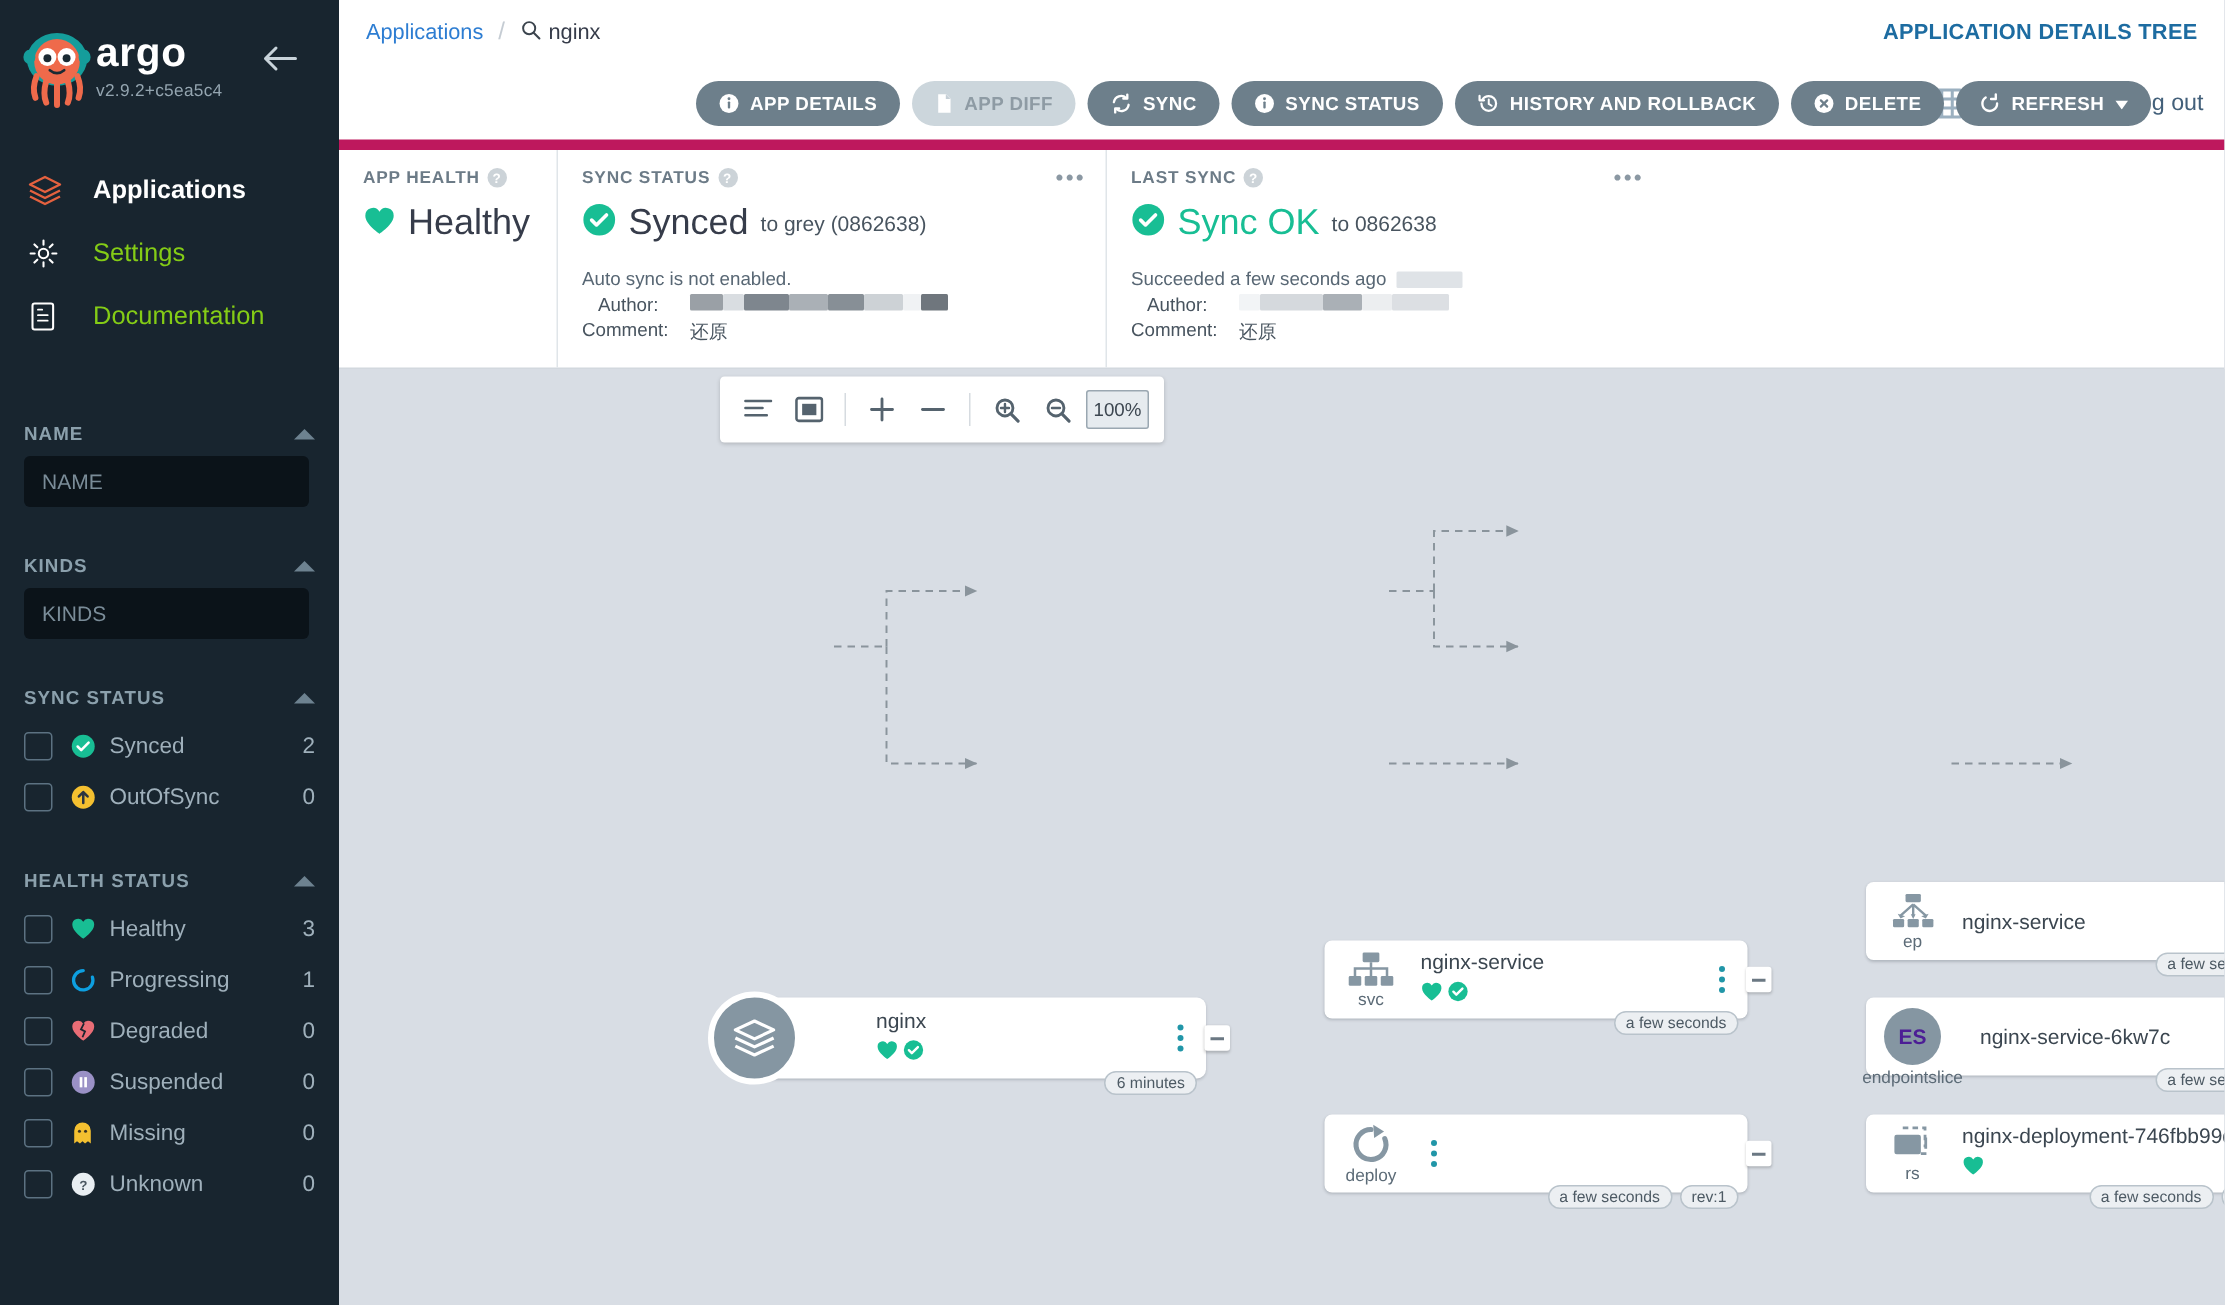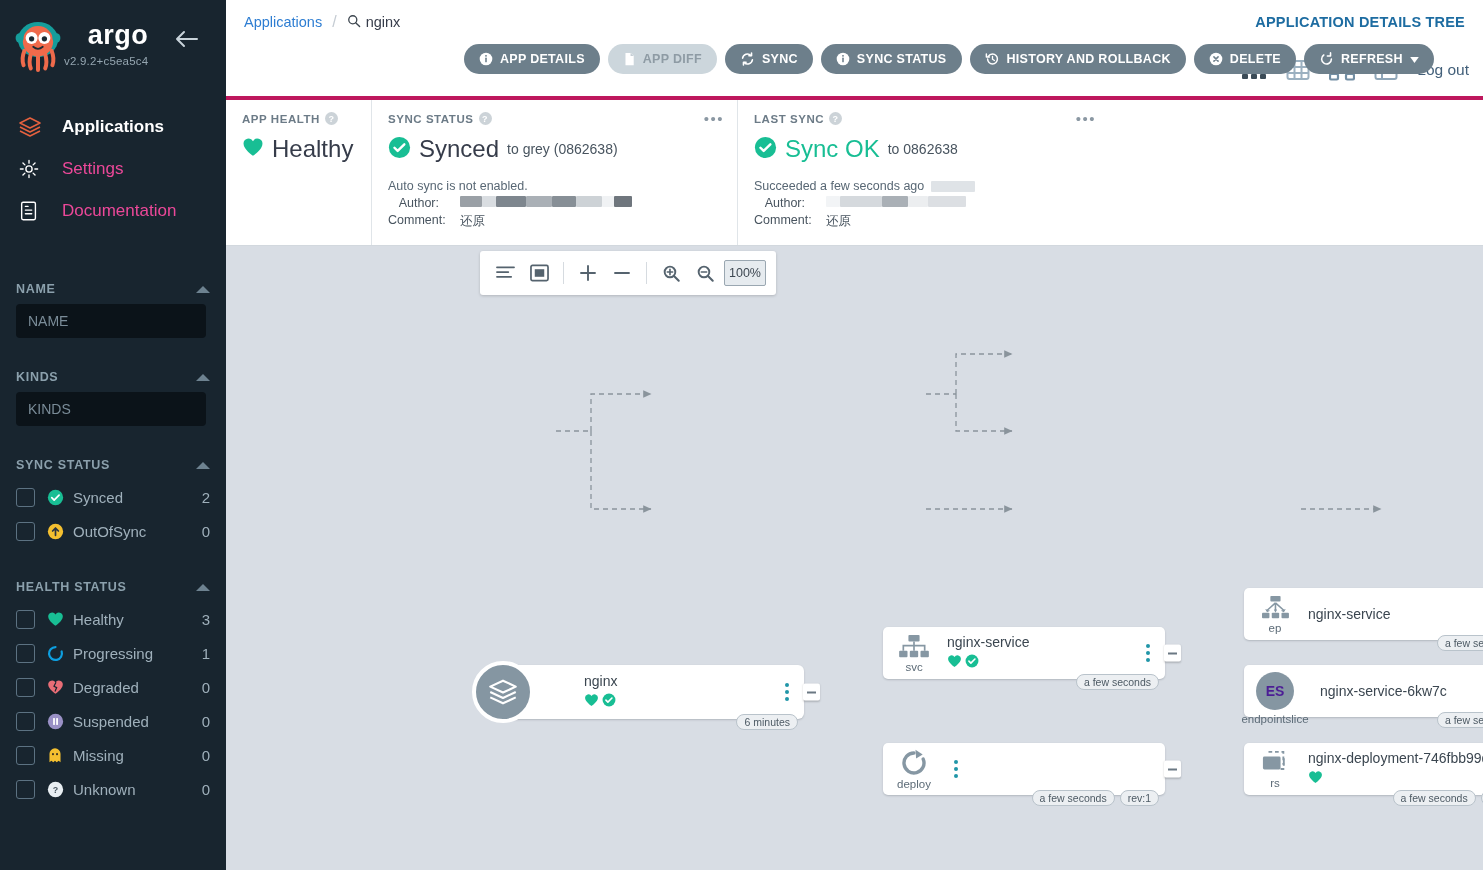--- a/index.html
+++ b/index.html
@@ -11,33 +11,33 @@
     color:#363c4a;
   }
   .app { display:flex; width:1483px; height:870px; }
 
   
   .sidebar {
     width:226px; height:870px; flex:0 0 226px;
     background:#18252f; color:#8fa4b1;
     position:relative; overflow:hidden;
   }
-  .brand { height:98px; position:relative; padding:14px 0 0 12px;text-align:right; }
+  .brand { height:98px; position:relative; padding:14px 0 0 12px; }
   .octo { position:absolute; left:14px; top:20px; width:48px; height:52px; }
   .brand-text { position:absolute; left:64px; top:22px; }
   .argo-word { font-size:27px; font-weight:700; color:#fff; letter-spacing:.5px; line-height:1; }
   .argo-ver { font-size:11.5px; color:#94a5b0; margin-top:6px; letter-spacing:.2px; }
   .back-arrow {
     position:absolute; right:26px; top:28px; width:26px; height:22px;
     color:#c8d3da; cursor:pointer;
   }
   .nav { margin-top:8px; }
   .nav-item {
     display:flex; align-items:center; height:42px; padding-left:18px; cursor:pointer;
-    color:#ec4899; font-size:17px;
+    color:#84cc16; font-size:17px;
   }
   .nav-item.active { color:#ffffff; font-weight:700; }
   .nav-ico { width:44px; display:flex; align-items:center; justify-content:flex-start; }
 
   .filters { margin-top:44px; padding:0 16px; }
   .f-head {
     display:flex; align-items:center; justify-content:space-between;
     font-size:12.5px; letter-spacing:.7px; color:#8ba0ac; font-weight:700;
     padding:6px 0 8px 0;
   }
@@ -62,22 +62,22 @@
   .topbar {
     height:44px; background:#fff; display:flex; align-items:center;
     padding:0 18px; flex:0 0 44px;
   }
   .crumb { color:#2d7dd2; font-size:14.5px; cursor:pointer; }
   .crumb-sep { color:#c5ccd3; margin:0 10px; font-size:16px; }
   .crumb-cur { display:flex; align-items:center; gap:5px; font-size:14.5px; color:#363c4a; }
   .topbar-right { margin-left:auto; color:#1d6ca1; font-weight:700; font-size:14.5px; letter-spacing:.2px; cursor:pointer; }
 
   .toolbar {
-    height:56px; flex:0 0 56px; background:#fff; display:flex; 
-    padding:0 14px 0 238px; position:relative; border-bottom:4px solid #be185d;
+    height:56px; flex:0 0 56px; background:#fff; display:flex; align-items:center;
+    padding:0 14px 0 238px; position:relative; border-bottom:7px solid #be185d;
   }
   .tb-left { position:absolute; left:238px; display:flex; align-items:center; gap:8px; }
   .btn {
     height:30px; border-radius:16px; background:#6d7f8b; color:#fff;
     display:flex; align-items:center; gap:7px; padding:0 15px;
     font-size:12.5px; font-weight:700; letter-spacing:.3px; cursor:pointer; white-space:nowrap;
   }
   .btn.disabled { background:#ccd6dc; color:#8e9ba4; }
   .btn .g { display:flex; align-items:center; }
   .tb-right { margin-left:auto; display:flex; align-items:center; gap:19px; }

